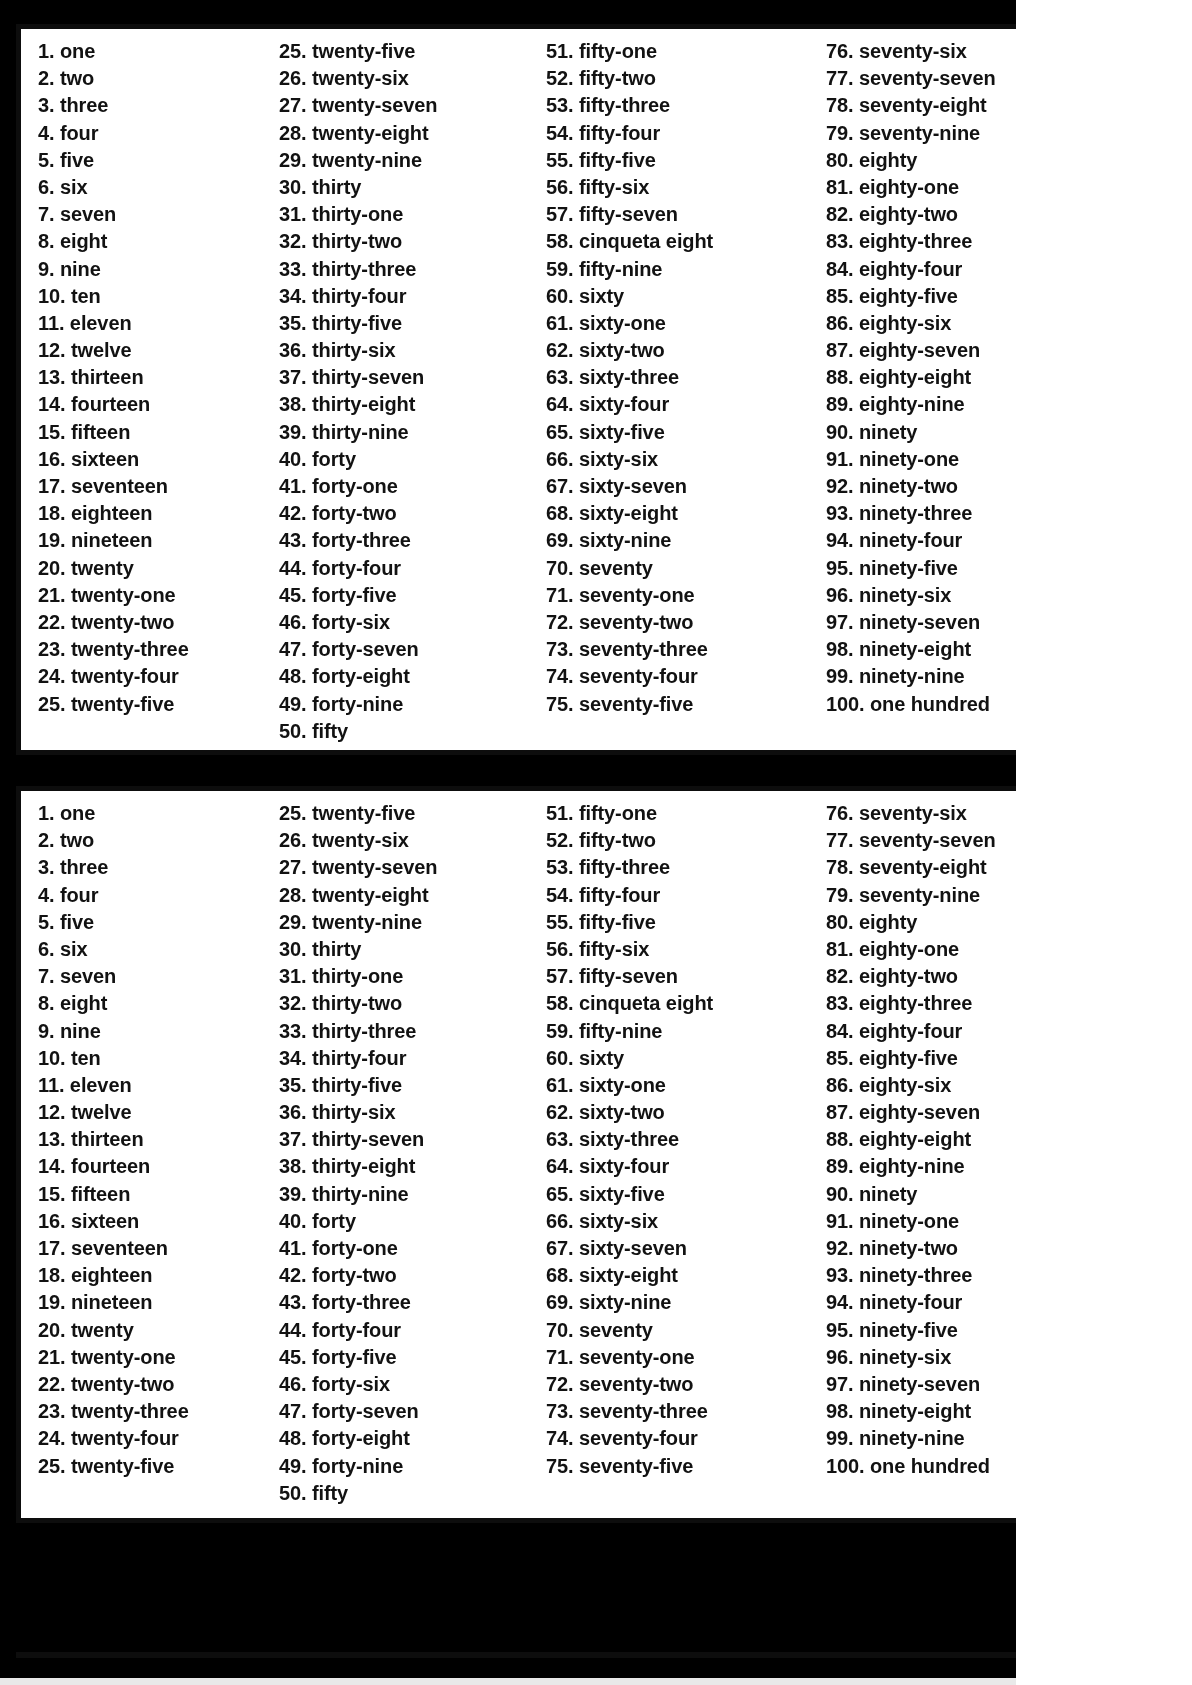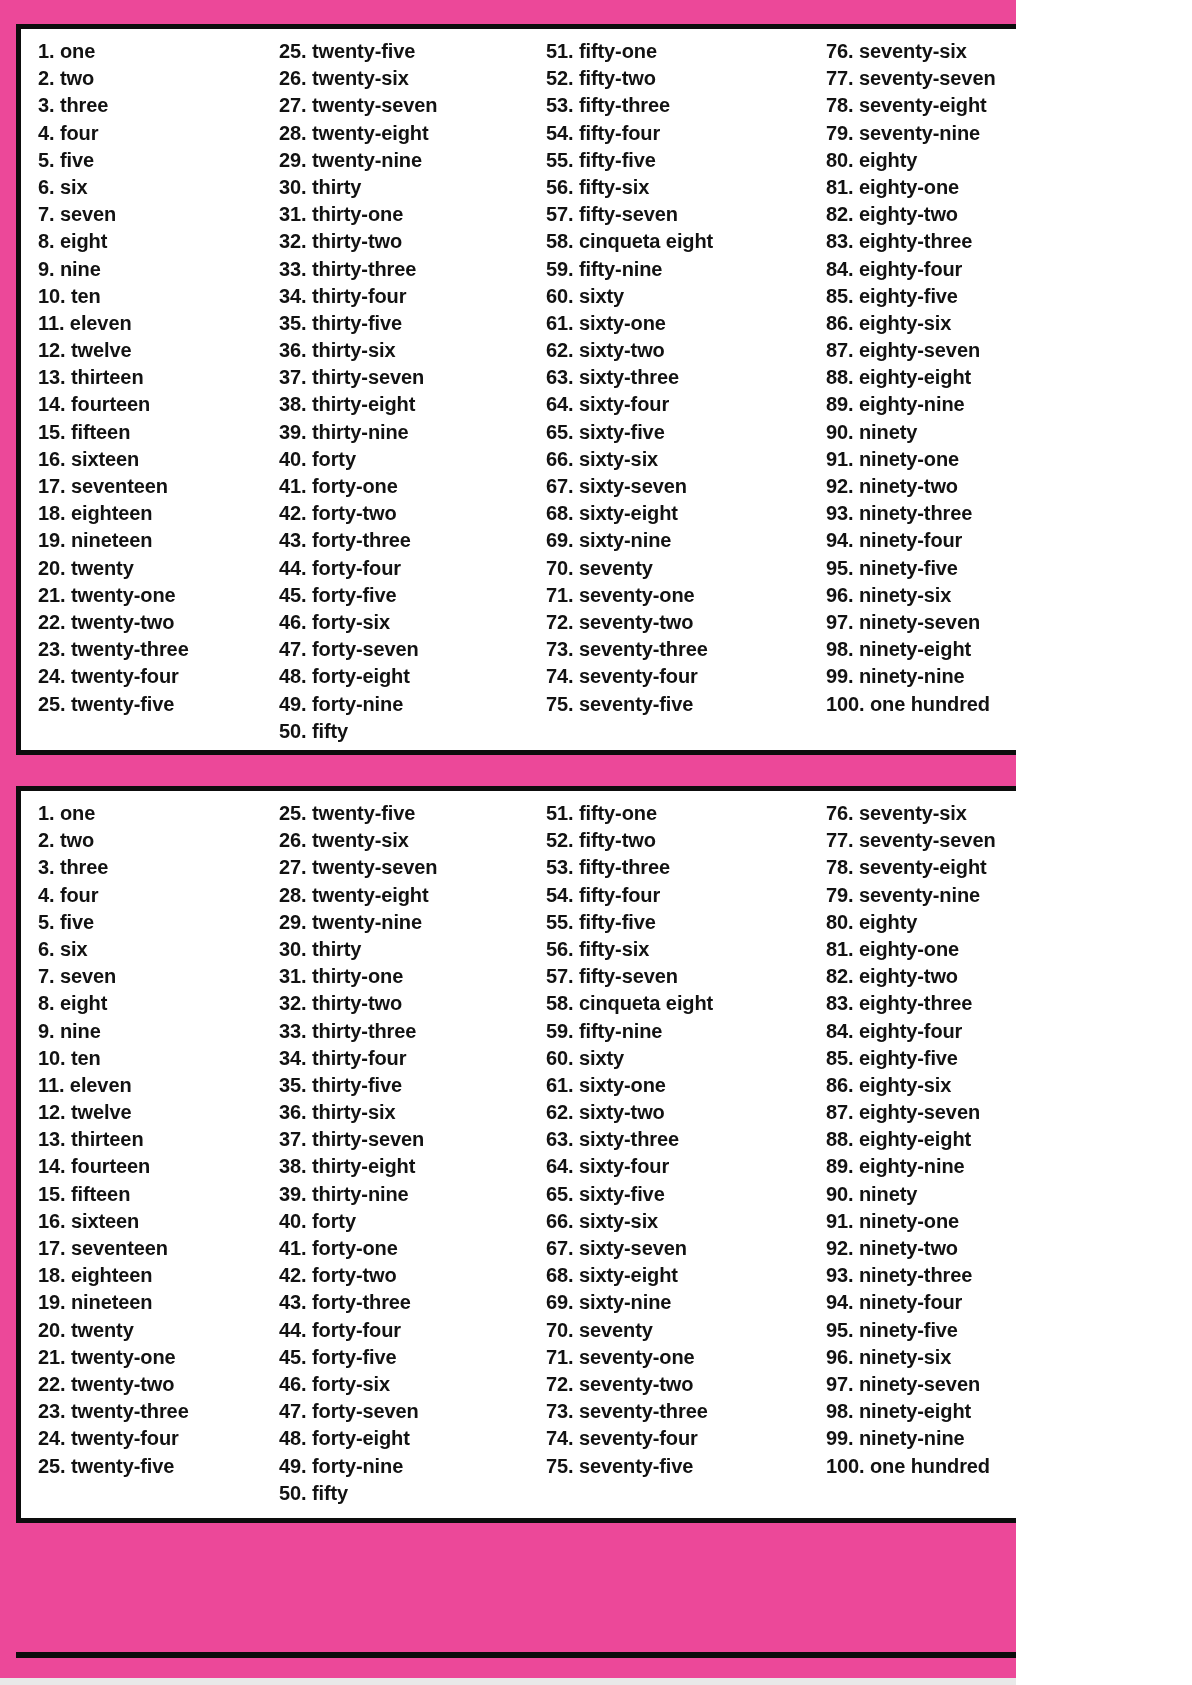--- a/index.html
+++ b/index.html
@@ -2,21 +2,21 @@
 <html><head>
 <meta charset="utf-8">
 <style>
   * { box-sizing: border-box; }
   html, body { margin: 0; padding: 0; background: #ffffff; }
 
   .page {
     position: relative;
     width: 1016px;
     height: 1685px;
-    background: #ec4899;
+    background: #000000;
     font-family: "Liberation Sans", sans-serif;
     overflow: hidden;
   }
 
   .panel {
     position: absolute;
     left: 16px;
     width: 1080px;
     border: 5px solid #0d0d0d;
     background: #ffffff;

